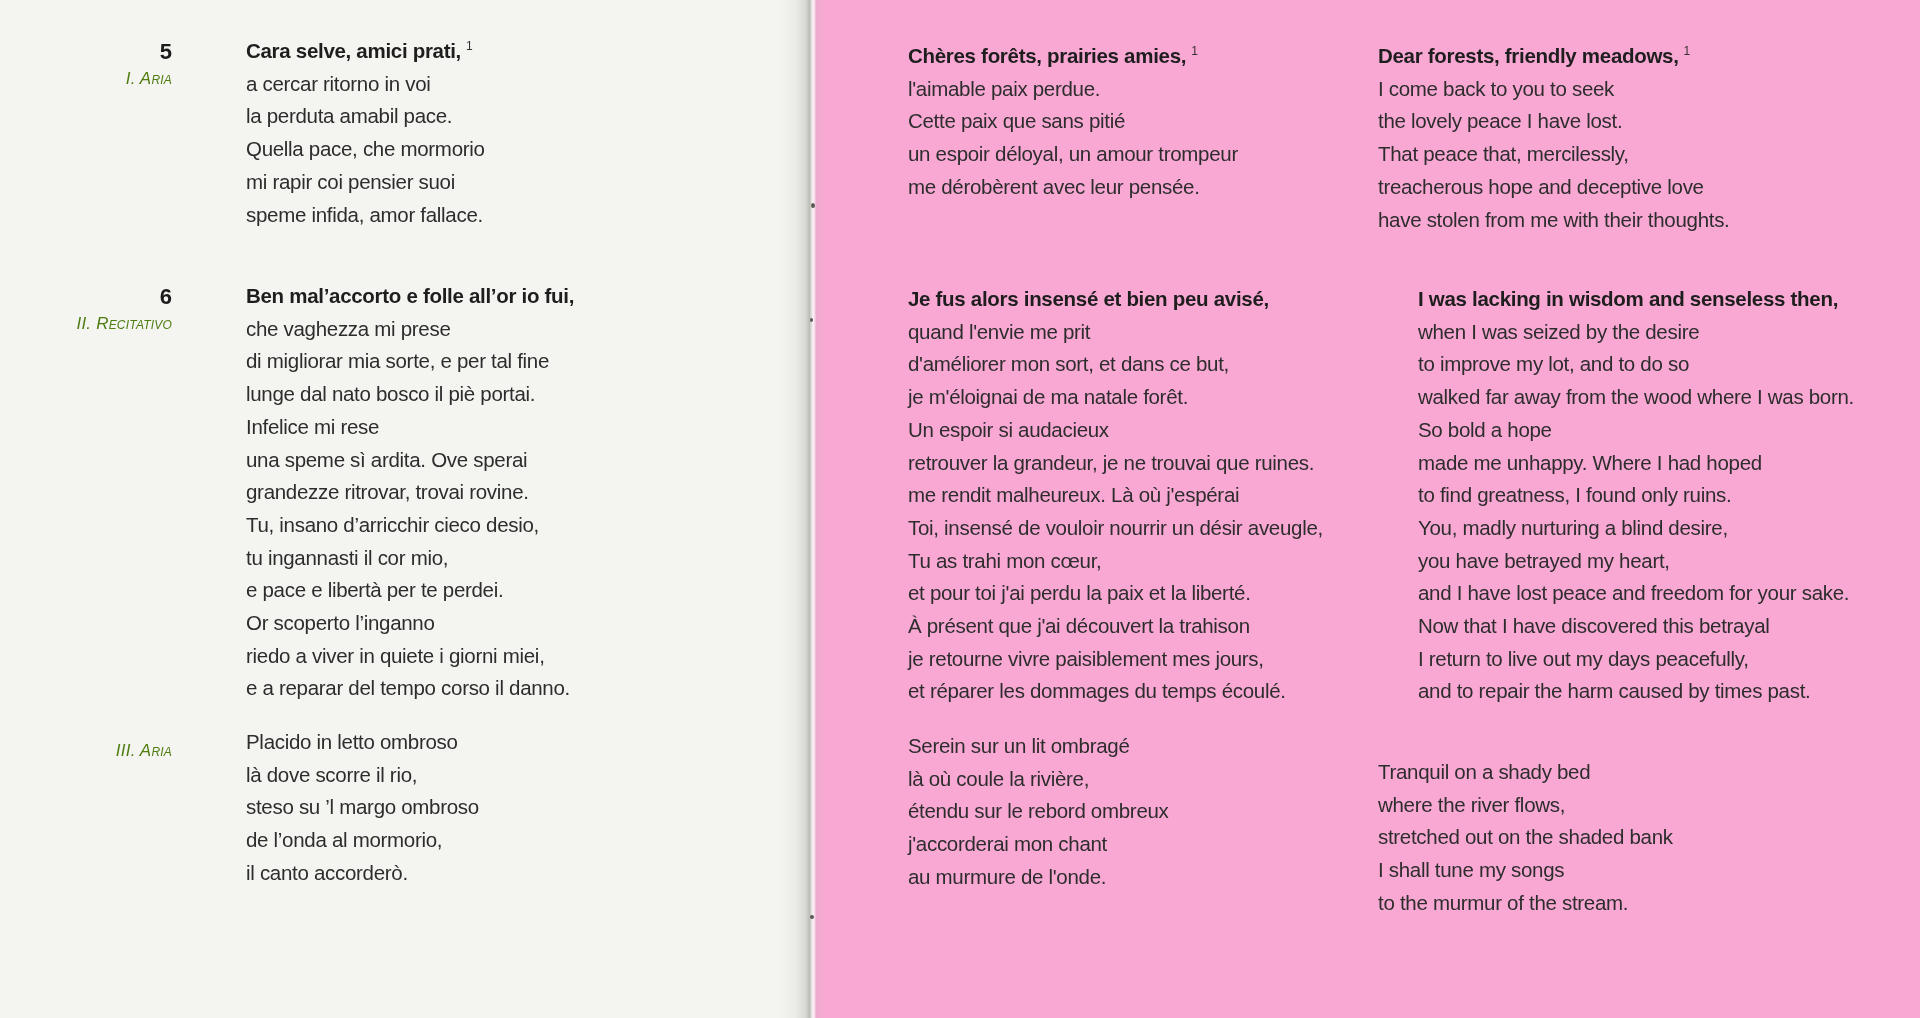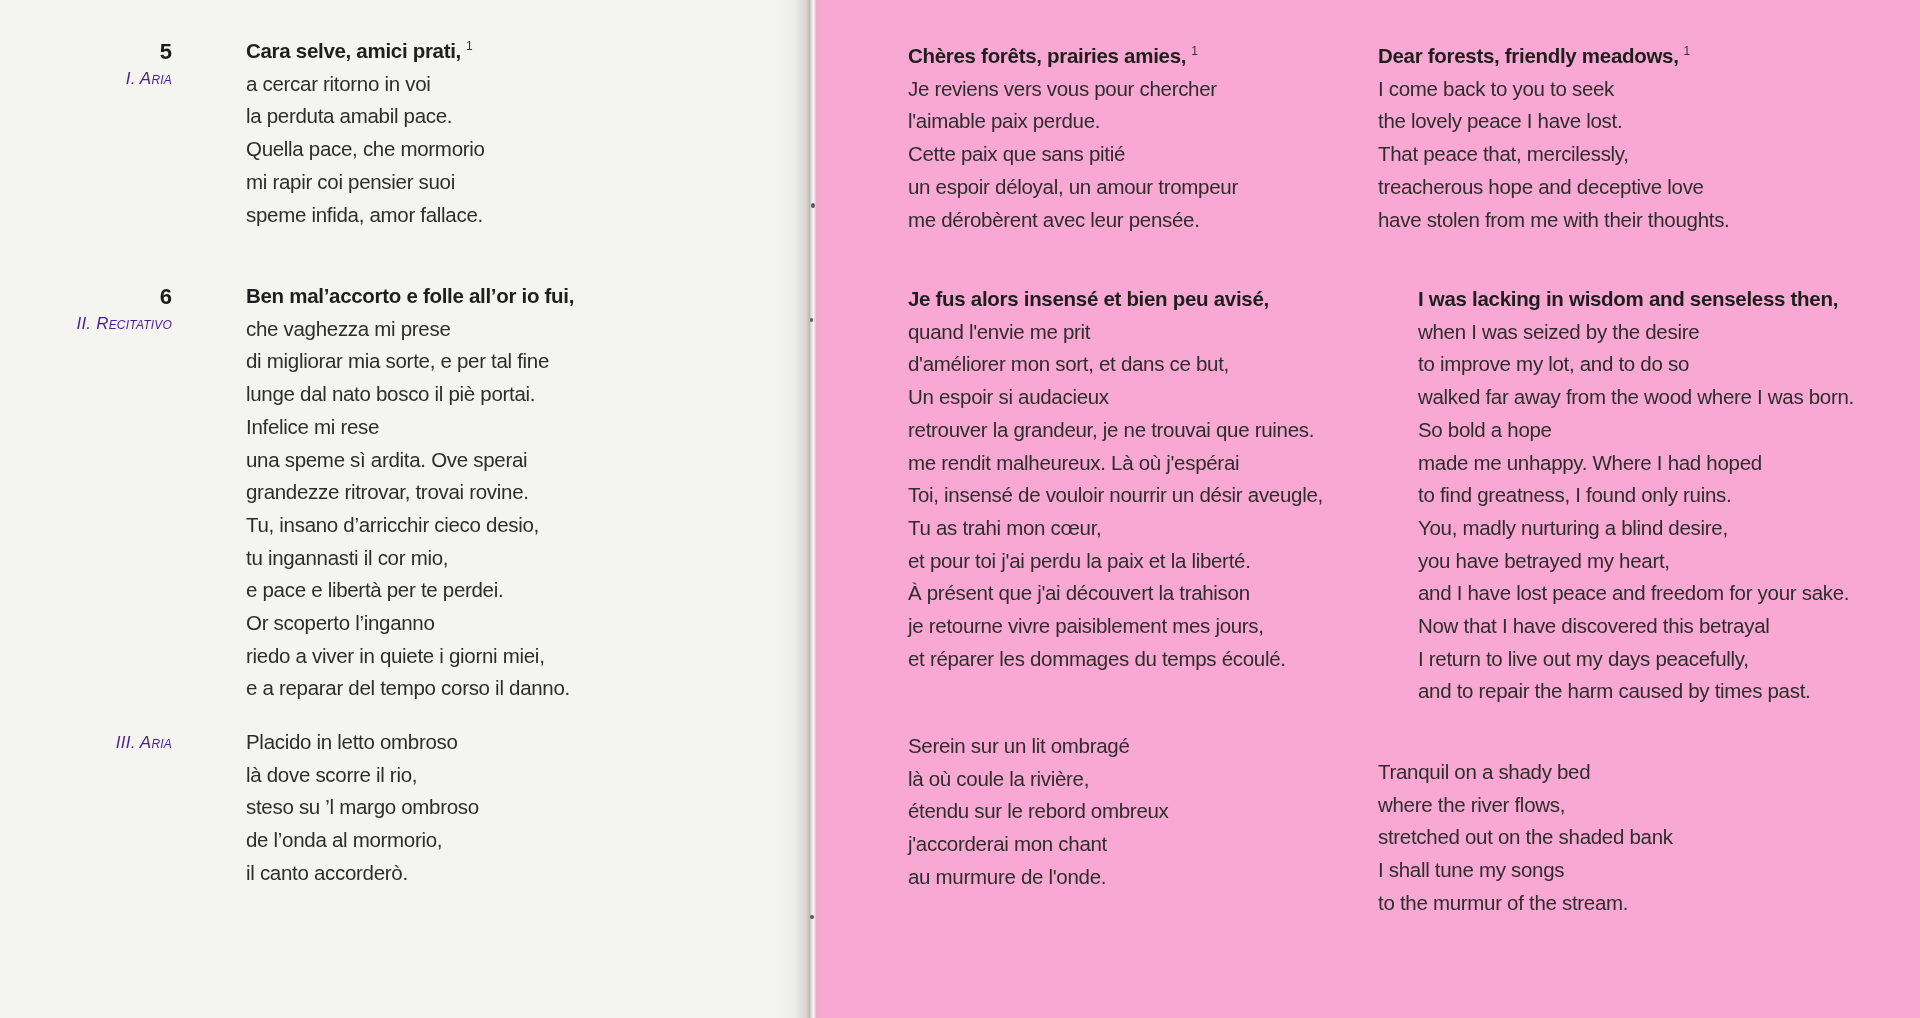--- a/index.html
+++ b/index.html
@@ -41,23 +41,23 @@
   #sec-it-1{top:280px;}
   #sec-it-2{top:726px;}
   .labelcell{position:absolute;left:0;top:0;width:172px;text-align:right;}
   .tracknum{
     font-weight:700;font-size:22px;line-height:33px;color:#1c1c1c;
     letter-spacing:0px;
   }
   .tracknum:empty{display:none;}
   .seclabel{
     font-style:italic;font-variant:small-caps;font-size:17px;line-height:20px;
-    color:#4c1d95;letter-spacing:0.2px;margin-top:1px;
-  }
-  #sec-it-2 .seclabel{line-height:33px;margin-top:0;}
+    color:#4d7c0f;letter-spacing:0.2px;margin-top:1px;
+  }
+  #sec-it-2 .seclabel{line-height:33px;margin-top:8px;}
   .linescell{position:absolute;left:210px;top:0;margin-left:36px;}
 
   
   .stanza{position:absolute;}
   #st-fr-0{left:96px;top:40px;}
   #st-fr-1{left:96px;top:283px;}
   #st-fr-2{left:96px;top:730px;text-align:right;}
   #st-en-0{left:566px;top:40px;}
   #st-en-1{left:566px;top:283px;margin-left:40px;}
   #st-en-2{left:566px;top:756px;}
@@ -137,30 +137,30 @@
 
   <div class="gutter"></div>
   <div class="speck" id="speck1"></div>
   <div class="speck" id="speck2"></div>
   <div class="speck" id="speck3"></div>
 
   <div class="page-right">
 
     <div class="stanza" id="st-fr-0">
         <div class="line lead">Chères forêts, prairies amies,<sup class="fn">1</sup></div>
-        <div class="line">Je reviens vers vous pour chercher</div>
         <div class="line">l'aimable paix perdue.</div>
         <div class="line">Cette paix que sans pitié</div>
         <div class="line">un espoir déloyal, un amour trompeur</div>
         <div class="line">me dérobèrent avec leur pensée.</div>
       </div>
     <div class="stanza" id="st-fr-1">
         <div class="line lead">Je fus alors insensé et bien peu avisé,</div>
         <div class="line">quand l'envie me prit</div>
         <div class="line">d'améliorer mon sort, et dans ce but,</div>
+        <div class="line">je m'éloignai de ma natale forêt.</div>
         <div class="line">Un espoir si audacieux</div>
         <div class="line">retrouver la grandeur, je ne trouvai que ruines.</div>
         <div class="line">me rendit malheureux. Là où j'espérai</div>
         <div class="line">Toi, insensé de vouloir nourrir un désir aveugle,</div>
         <div class="line">Tu as trahi mon cœur,</div>
         <div class="line">et pour toi j'ai perdu la paix et la liberté.</div>
         <div class="line">À présent que j'ai découvert la trahison</div>
         <div class="line">je retourne vivre paisiblement mes jours,</div>
         <div class="line">et réparer les dommages du temps écoulé.</div>
       </div>

